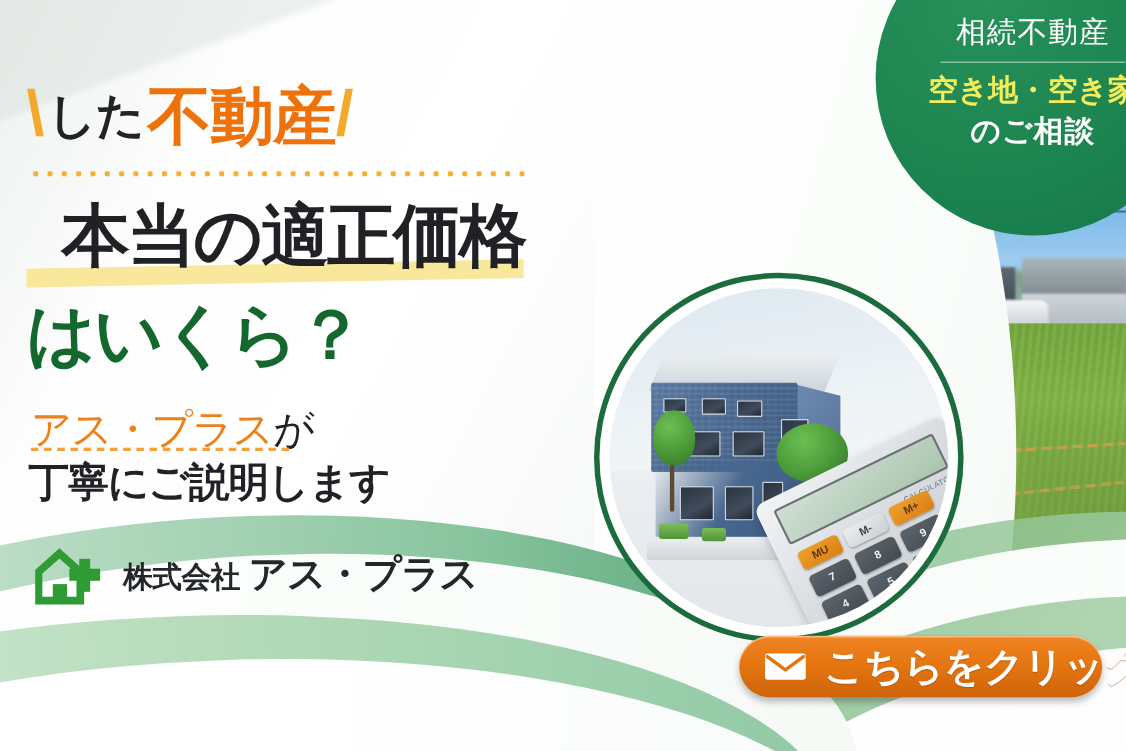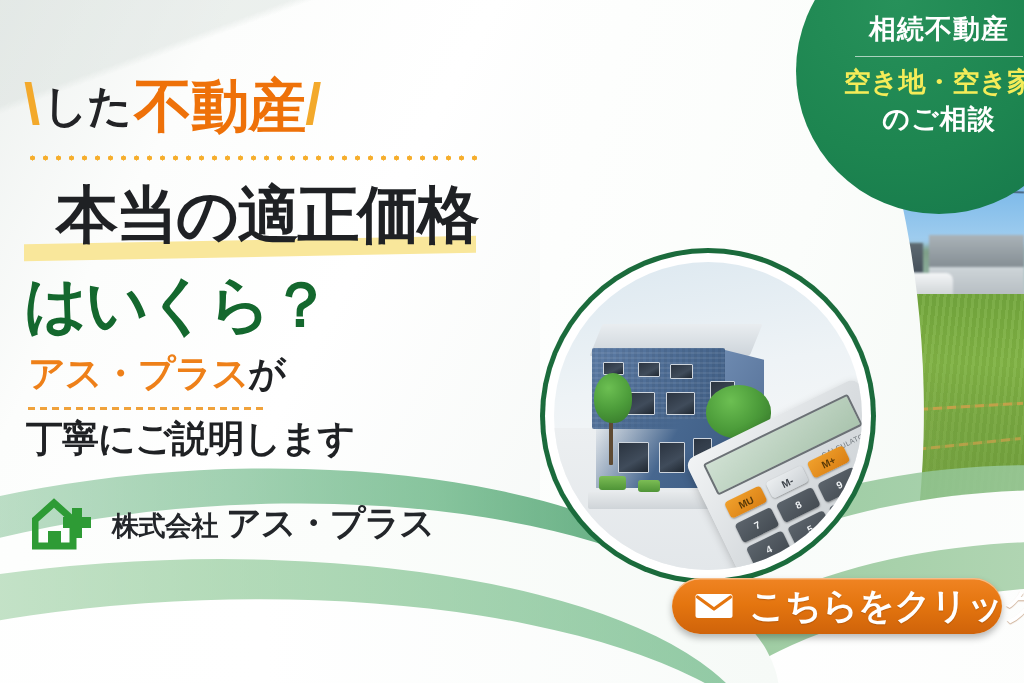--- a/index.html
+++ b/index.html
@@ -195,22 +195,22 @@
     background:#F9E79B; z-index:2;
     transform:skewY(-1.1deg);
   }
   .line3 {
     position:absolute; left:24px; top:272px;
     font-size:62px; font-weight:700; color:#14682E;
     letter-spacing:-2px; line-height:1.08; white-space:nowrap;
   }
 
   .line4 {
-    position:absolute; left:28px; top:355px;
-    font-size:37px; font-weight:700; color:#1F2124;
+    position:absolute; left:28px; top:372px;
+    font-size:37px; font-weight:400; color:#1F2124;
     letter-spacing:-1px; line-height:1; white-space:nowrap;
   }
   .line4 .brand { color:#EE8019; }
   .brand-underline {
     position:absolute; left:28px; top:407px; width:238px; height:3px;
     background-image:linear-gradient(90deg,#F0A23B 0 7px, transparent 7px 12px);
     background-size:12px 3px; background-repeat:repeat-x;
   }
   .line5 {
     position:absolute; left:26px; top:420px;
@@ -234,21 +234,21 @@
 
   
   .badge {
     position:absolute; left:796px; top:-72px;
     width:286px; height:286px; border-radius:50%;
     background:radial-gradient(circle at 35% 25%, #27915a 0%, #1d8550 55%, #15764a 100%);
     display:flex; flex-direction:column; align-items:center;
     padding-top:88px;
   }
   .badge-l1 {
-    font-size:27px; font-weight:700; color:#ffffff;
+    font-size:27px; font-weight:400; color:#ffffff;
     letter-spacing:1px; line-height:1; white-space:nowrap;
   }
   .badge-div {
     width:168px; height:1px; background:rgba(255,255,255,.62);
     margin:13px 0 12px;
   }
   .badge-l2 {
     font-size:27px; font-weight:700; color:#F4EC58;
     letter-spacing:0px; line-height:1; white-space:nowrap;
   }

